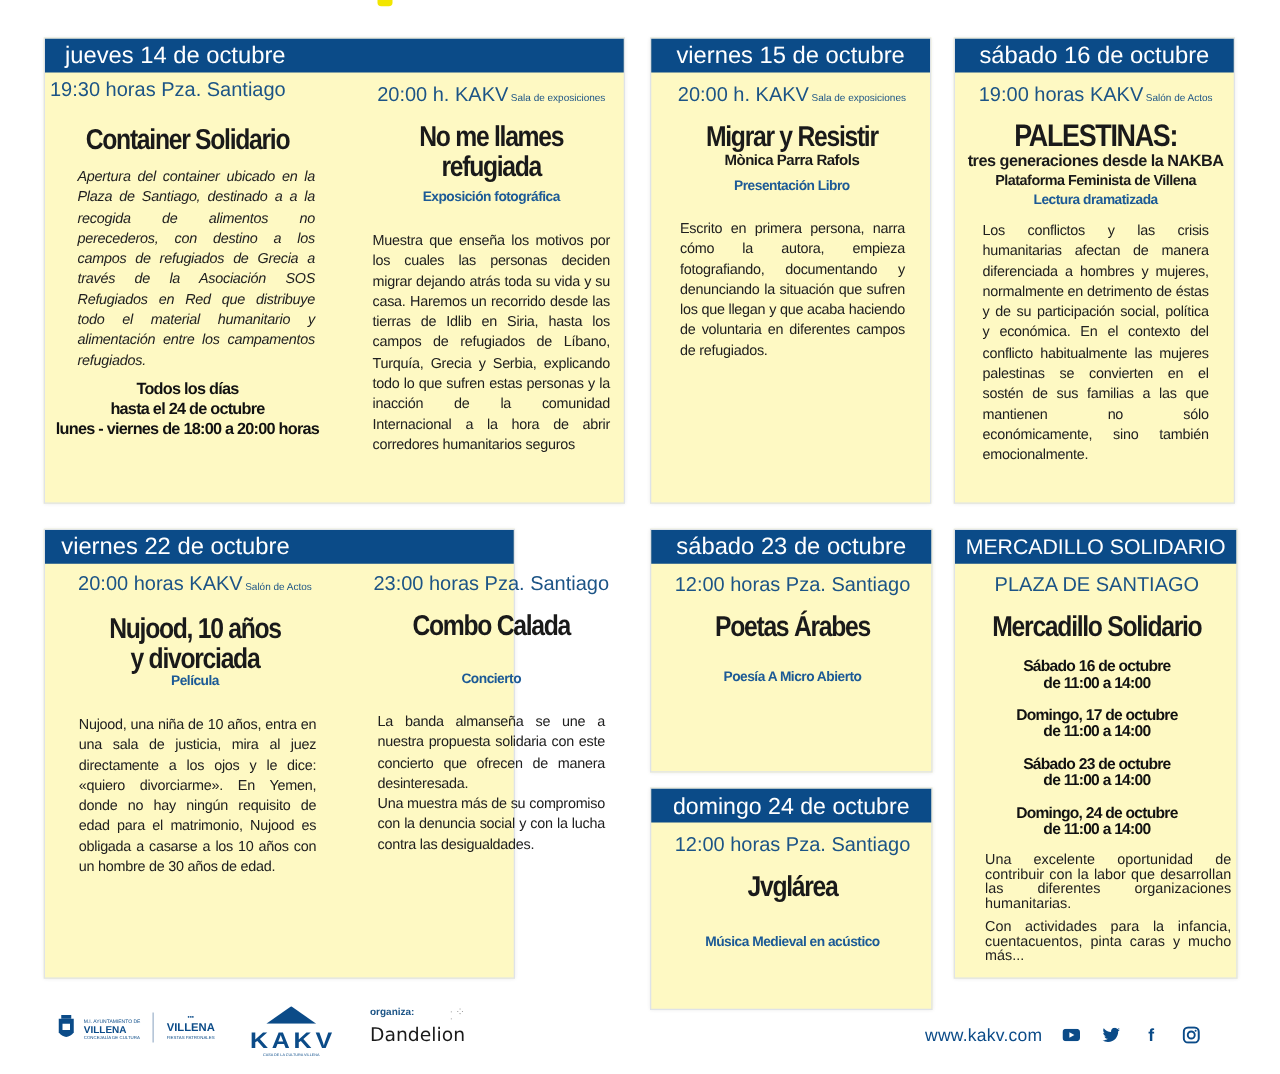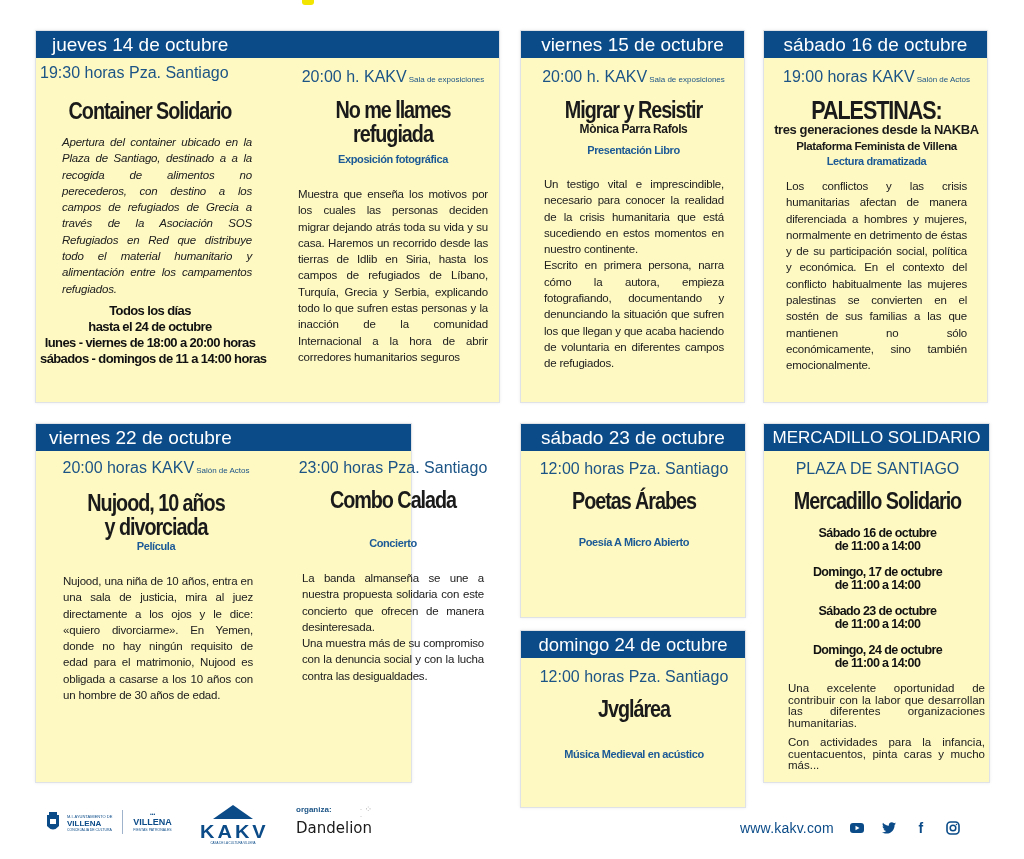--- a/index.html
+++ b/index.html
@@ -36,21 +36,20 @@
   <div class="hdr" style="padding-left:16px;"><span>jueves 14 de octubre</span></div>
 
   <div class="col" style="left:4px; top:32px; width:220px;">
     <div class="time" style="text-align:left;">19:30 horas Pza. Santiago</div>
     <div class="title" style="margin-top:16px;">Container Solidario</div>
     <div class="body" style="margin:11px 8px 0 22px;font-style:italic;">Apertura del container ubicado en la Plaza de Santiago, destinado a a la recogida de alimentos no perecederos, con destino a los campos de refugiados de Grecia a través de la Asociación SOS Refugiados en Red que distribuye todo el material humanitario y alimentación entre los campamentos refugiados.</div>
     <div style="margin-top:6px;">
       <div class="sched">Todos los días</div>
       <div class="sched">hasta el 24 de octubre</div>
       <div class="sched" style="white-space:nowrap;">lunes - viernes de 18:00 a 20:00 horas</div>
-      <div class="sched" style="white-space:nowrap;">sábados - domingos de 11 a 14:00 horas</div>
     </div>
   </div>
 
   <div class="col" style="left:252px; top:36px; width:210px;">
     <div class="time"><span>20:00 h. KAKV</span><span class="venue">Sala de exposiciones</span></div>
     <div class="title" style="margin-top:8px;">
       <div>No me llames</div>
       <div>refugiada</div>
     </div>
     <div class="kind" style="margin-top:6px;">Exposición fotográfica</div>
@@ -59,21 +58,20 @@
 </div>
 
 <div class="card" style="left:520px; top:30px; width:225px; height:373px;">
   <div class="hdr" style="text-align:center;"><span>viernes 15 de octubre</span></div>
   <div class="col" style="left:0; top:36px; width:225px;">
     <div class="time"><span>20:00 h. KAKV</span><span class="venue">Sala de exposiciones</span></div>
     <div class="title" style="margin-top:8px;">Migrar y Resistir</div>
     <div class="subtitle">Mònica Parra Rafols</div>
     <div class="kind" style="margin-top:6px;">Presentación Libro</div>
     <div class="body" style="margin:19px 22px 0 23px;">
-      <div>Un testigo vital e imprescindible, necesario para conocer la realidad de la crisis humanitaria que está sucediendo en estos momentos en nuestro continente.</div>
       <div>Escrito en primera persona, narra cómo la autora, empieza fotografiando, documentando y denunciando la situación que sufren los que llegan y que acaba haciendo de voluntaria en diferentes campos de refugiados.</div>
     </div>
   </div>
 </div>
 
 <div class="card" style="left:763px; top:30px; width:225px; height:373px;">
   <div class="hdr" style="text-align:center;"><span>sábado 16 de octubre</span></div>
   <div class="col" style="left:0; top:36px; width:225px;">
     <div class="time"><span>19:00 horas KAKV</span><span class="venue">Salón de Actos</span></div>
     <div class="title" style="margin-top:8px; font-size:25px;">PALESTINAS:</div>

